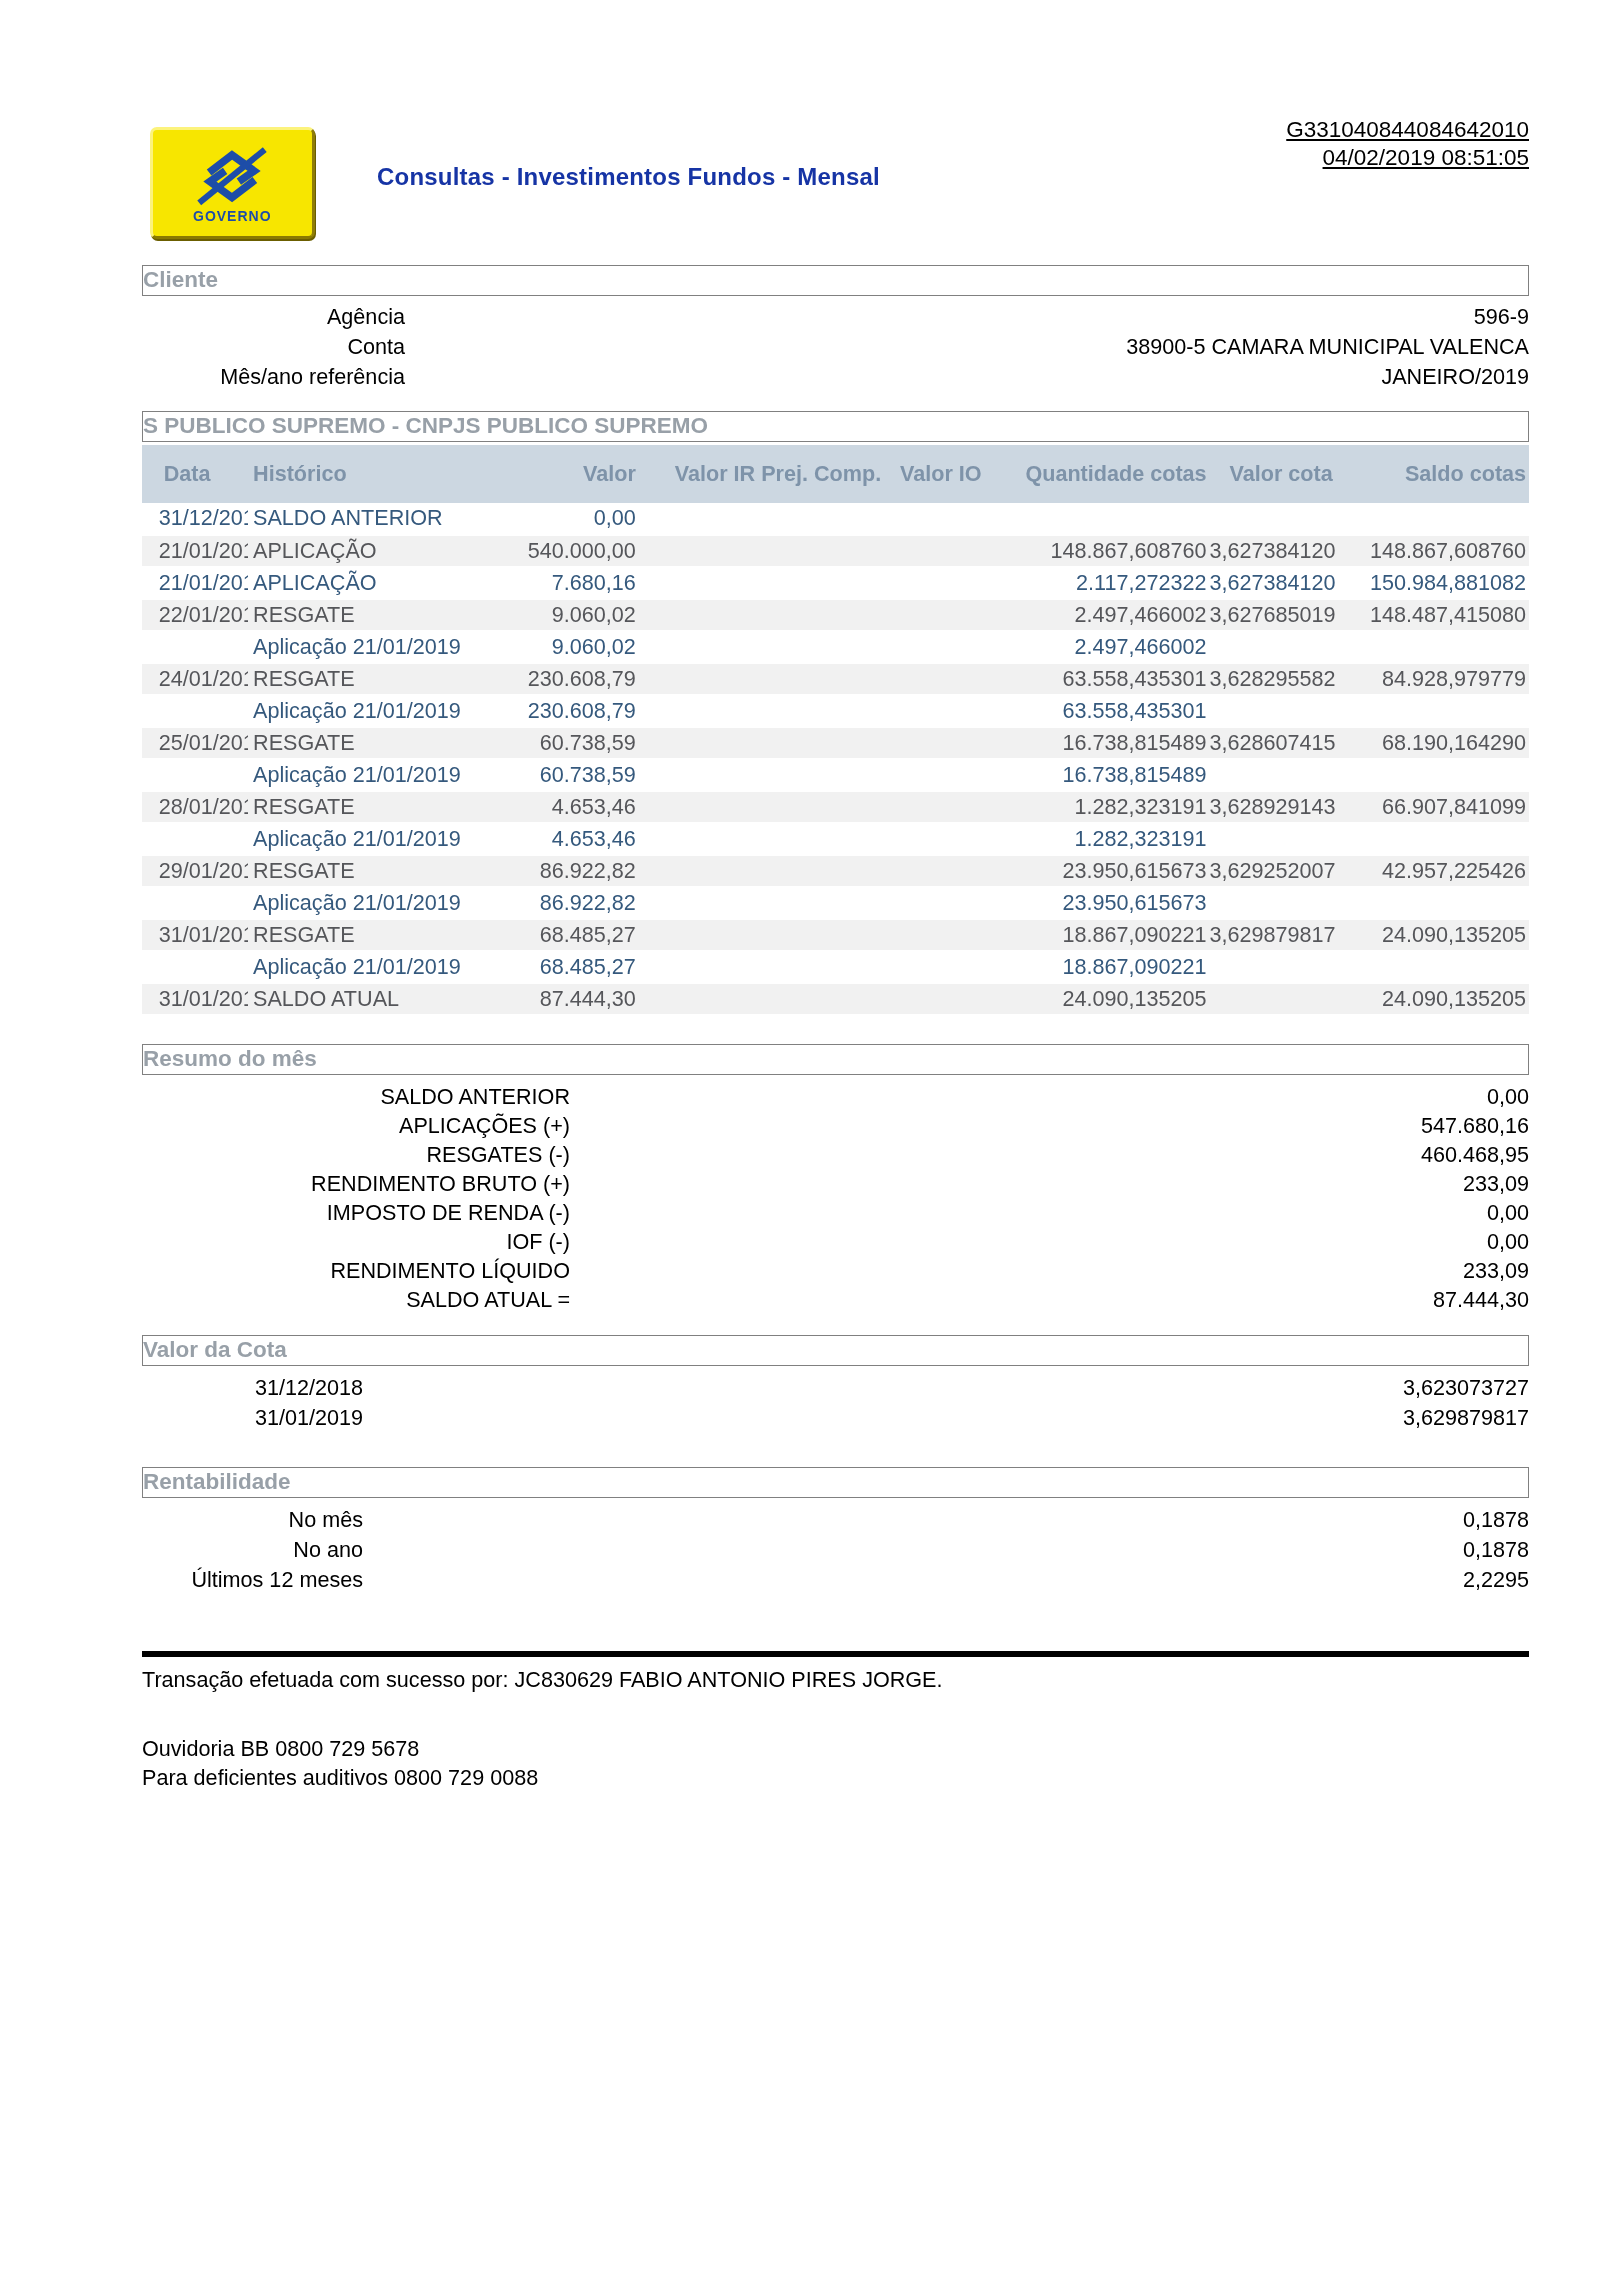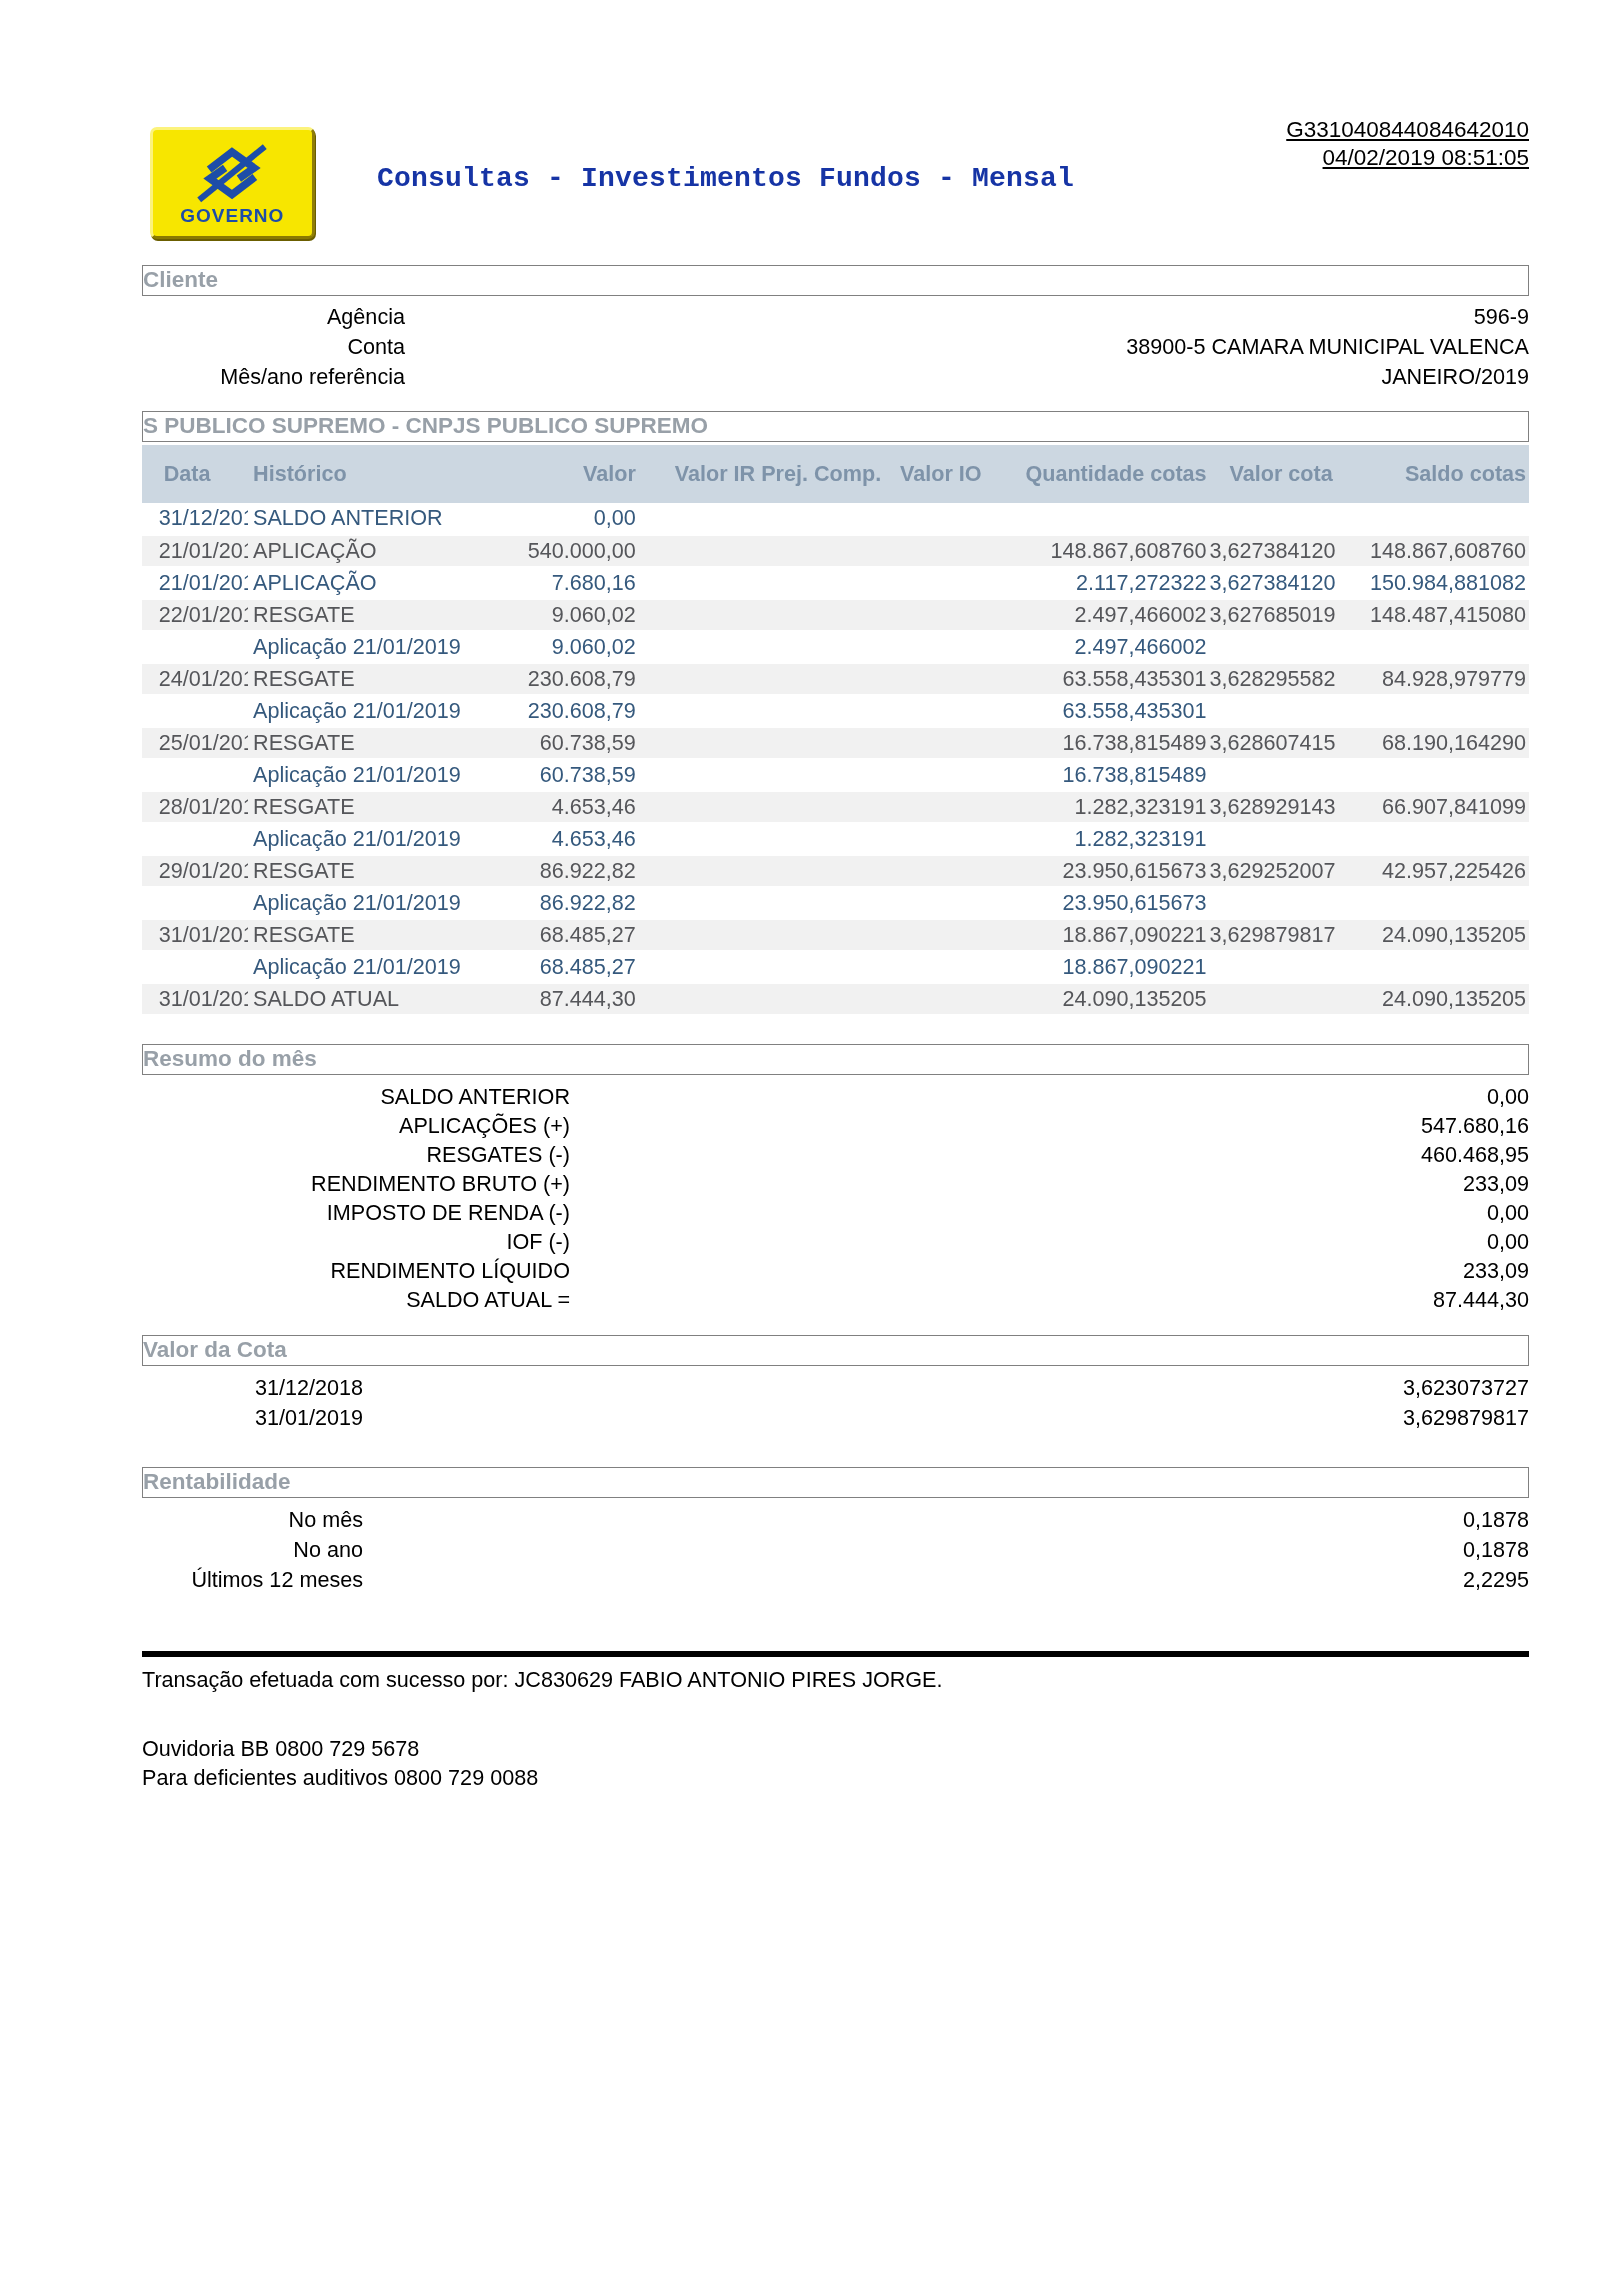--- a/index.html
+++ b/index.html
@@ -27,27 +27,27 @@
   .logo{
     position:absolute;left:7.8px;top:10.8px;width:165px;height:112px;
     background:var(--logo-yellow);
     border:3.9px solid;border-color:#fcf37c #8f7d08 #8a7a00 #fcf37c;
     border-radius:6.9px;
     display:flex;flex-direction:column;align-items:center;justify-content:center;
     box-shadow:1px 2px 0 #6b5e00;
   }
   .logo svg{display:block;margin-top:2px;}
   .logo-text{
-    color:var(--logo-blue);font-weight:bold;font-size:19px;letter-spacing:1px;
+    color:var(--logo-blue);font-weight:bold;font-size:14px;letter-spacing:1px;
     margin-top:2.9px;line-height:1;
   }
   .title{
     position:absolute;left:235px;top:47px;margin:0;
-    font-size:28px;font-weight:bold;color:var(--title-blue);
-    letter-spacing:0.2px;white-space:nowrap;font-family:Liberation Mono, monospace;
+    font-size:24px;font-weight:bold;color:var(--title-blue);
+    letter-spacing:0.2px;white-space:nowrap;
   }
   .meta{
     position:absolute;right:0;top:0;text-align:right;
     font-size:22.5px;line-height:28px;color:#000;text-decoration:underline;
   }
 
   
   .section-header{
     border:1px solid var(--section-border);
     height:31px;line-height:28px;padding-left:0;

